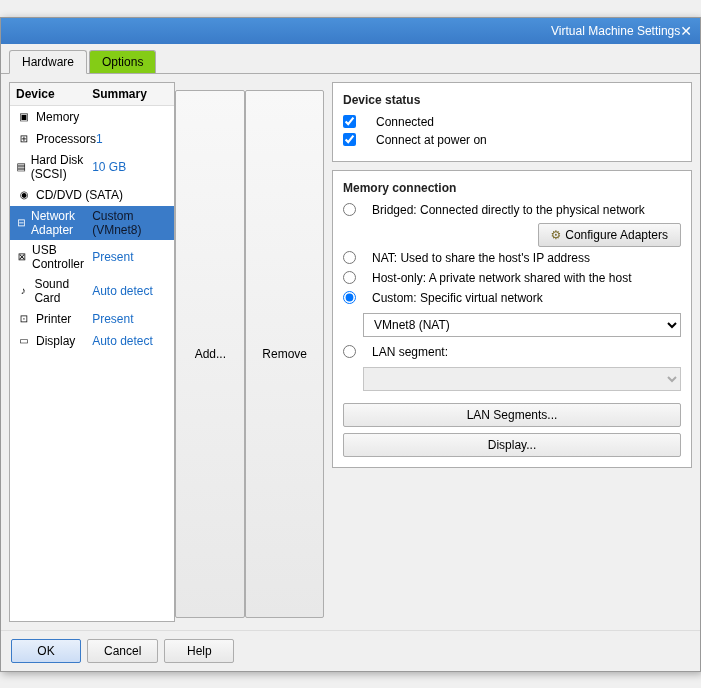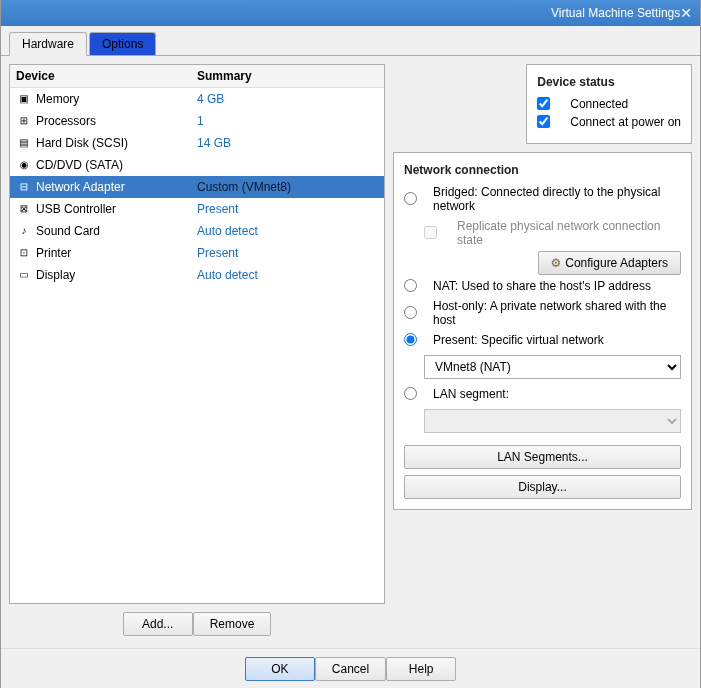--- a/index.html
+++ b/index.html
@@ -2,50 +2,50 @@
 <html><head>
   <meta charset="utf-8">
   <style>
     * { box-sizing: border-box; margin: 0; padding: 0; font-family: 'Segoe UI', Tahoma, sans-serif; font-size: 12px; }
     body { background: #f0f0f0; display: flex; justify-content: center; align-items: center; height: 100vh; }
     .window { width: 701px; background: #f0f0f0; border: 1px solid #999; box-shadow: 2px 2px 8px rgba(0,0,0,0.3); }
     .title-bar { background: linear-gradient(to bottom, #4a90d9, #3a7bc8); color: white; padding: 6px 8px; display: flex; justify-content: flex-end; align-items: center; font-size: 12px; font-weight: normal; }
     .title-bar-title { font-size: 12px; }
     .title-bar-close { cursor: pointer; font-size: 14px; color: white; background: none; border: none; line-height: 1; }
     .tabs { display: flex; padding: 6px 8px 0; border-bottom: 1px solid #adadad; background: #f0f0f0; }
-    .tab { padding: 4px 12px; border: 1px solid #adadad; border-bottom: none; background: #1d4ed8; margin-right: 2px; cursor: pointer; font-size: 12px; border-radius: 3px 3px 0 0; }
+    .tab { padding: 4px 12px; border: 1px solid #adadad; border-bottom: none; background: #84cc16; margin-right: 2px; cursor: pointer; font-size: 12px; border-radius: 3px 3px 0 0; }
     .tab.active { background: #f0f0f0; border-bottom: 1px solid #f0f0f0; margin-bottom: -1px; z-index: 1; }
     .content { display: flex; padding: 8px; gap: 8px; }
-    .left-panel { width: 376px; display: flex; flex-direction: column; }
+    .left-panel { width: 315px; display: flex; flex-direction: row; }
     .device-list { border: 1px solid #adadad; background: white; flex: 1; min-height: 540px; }
     .device-list-header { display: flex; padding: 4px 6px; background: #f5f5f5; border-bottom: 1px solid #ddd; font-weight: bold; }
     .device-list-header .col-device { flex: 1; }
     .device-list-header .col-summary { flex: 1; }
     .device-row { display: flex; padding: 3px 6px; align-items: center; cursor: pointer; }
     .device-row.selected { background: #3a7bc8; color: white; }
     .device-row .col-device { flex: 1; display: flex; align-items: center; gap: 4px; }
     .device-row .col-summary { flex: 1; color: #1a6cc7; }
     .device-row.selected .col-summary { color: #0f172a; }
     .device-icon { width: 16px; height: 16px; display: inline-flex; align-items: center; justify-content: center; font-size: 10px; }
     .list-buttons { display: flex; justify-content: center; padding: 8px 0 4px; }
     .btn { padding: 4px 16px; border: 1px solid #adadad; background: linear-gradient(to bottom, #f8f8f8, #e8e8e8); cursor: pointer; font-size: 12px; border-radius: 2px; min-width: 70px; }
     .btn.primary { background: linear-gradient(to bottom, #e8f0fb, #ccddf5); border-color: #3a7bc8; }
-    .right-panel { flex: 1; display: flex; flex-direction: column; gap: 8px; align-items: flex-end; }
+    .right-panel { flex: 1; display: flex; flex-direction: column; gap: 8px; }
     .section-box { border: 1px solid #adadad; background: white; padding: 10px; }
     .section-title { font-weight: bold; margin-bottom: 8px; color: #222; }
     .checkbox-row { display: flex; align-items: center; gap: 20px; margin-bottom: 4px; }
     .checkbox-row input[type=checkbox] { width: 13px; height: 13px; }
     .radio-row { display: flex; align-items: center; gap: 16px; margin-bottom: 6px; }
     .radio-row input[type=radio] { width: 13px; height: 13px; }
     .indent { margin-left: 20px; }
     .configure-btn-row { display: flex; justify-content: flex-end; margin-top: 4px; margin-bottom: 4px; }
     .configure-btn { padding: 4px 12px; border: 1px solid #adadad; background: linear-gradient(to bottom, #f8f8f8, #e0e0e0); cursor: pointer; font-size: 12px; border-radius: 2px; display: flex; align-items: center; gap: 4px; }
     .dropdown { width: 100%; padding: 3px 6px; border: 1px solid #adadad; background: white; font-size: 12px; appearance: auto; margin-top: 2px; }
     .dropdown-disabled { background: #e8e8e8; color: #888; }
-    .bottom-buttons { display: flex; justify-content: center; padding: 8px 10px; border-top: 1px solid #ddd; }
+    .bottom-buttons { display: flex; justify-content: flex-start; gap: 6px; padding: 8px 10px; border-top: 1px solid #ddd; }
     .grayed { color: #888; }
     .gear-icon { color: #7a6a2a; font-size: 12px; }
   </style>
 </head>
 <body>
 
 <div class="window">
 
   <div class="title-bar">
     <span class="title-bar-title">Virtual Machine Settings</span>
@@ -65,35 +65,34 @@
           <span class="col-device">Device</span>
           <span class="col-summary">Summary</span>
         </div>
 
         <div id="device-rows">
             <div class="device-row">
       <span class="col-device">
         <span class="device-icon">▣</span>
         Memory
       </span>
-      <span class="col-summary">4 GB</span>
     </div>
             <div class="device-row">
       <span class="col-device">
         <span class="device-icon">⊞</span>
         Processors
       </span>
       <span class="col-summary">1</span>
     </div>
             <div class="device-row">
       <span class="col-device">
         <span class="device-icon">▤</span>
         Hard Disk (SCSI)
       </span>
-      <span class="col-summary">14 GB</span>
+      <span class="col-summary">10 GB</span>
     </div>
             <div class="device-row">
       <span class="col-device">
         <span class="device-icon">◉</span>
         CD/DVD (SATA)
       </span>
     </div>
             <div class="device-row selected">
       <span class="col-device">
         <span class="device-icon">⊟</span>
@@ -145,52 +144,46 @@
           <input type="checkbox" id="cb-connected" checked="" style="">
           <label for="cb-connected">Connected</label>
         </div>
         <div class="checkbox-row">
           <input type="checkbox" id="cb-power" checked="" style="">
           <label for="cb-power">Connect at power on</label>
         </div>
       </div>
 
       <div class="section-box">
-        <div class="section-title">Network connection</div>
+        <div class="section-title">Memory connection</div>
 
         <div class="radio-row">
           <input type="radio" name="netconn" id="rb-bridged" style="">
           <label for="rb-bridged">Bridged: Connected directly to the physical network</label>
-        </div>
-        <div class="indent">
-          <div class="checkbox-row">
-            <input type="checkbox" id="cb-replicate" disabled="" style="">
-            <label for="cb-replicate" class="grayed">Replicate physical network connection state</label>
-          </div>
         </div>
         <div class="configure-btn-row">
           <button class="configure-btn">
             <span class="gear-icon">⚙</span>
             <span>Configure Adapters</span>
           </button>
         </div>
 
         <div class="radio-row">
           <input type="radio" name="netconn" id="rb-nat" style="">
           <label for="rb-nat">NAT: Used to share the host's IP address</label>
         </div>
 
         <div class="radio-row">
           <input type="radio" name="netconn" id="rb-hostonly" style="">
           <label for="rb-hostonly">Host-only: A private network shared with the host</label>
         </div>
 
         <div class="radio-row">
           <input type="radio" name="netconn" id="rb-custom" checked="" style="">
-          <label for="rb-custom">Present: Specific virtual network</label>
+          <label for="rb-custom">Custom: Specific virtual network</label>
         </div>
         <div class="indent">
           <select class="dropdown" id="custom-select">
             <option>VMnet8 (NAT)</option>
             <option>VMnet0</option>
             <option>VMnet1</option>
           </select>
         </div>
 
         <div class="radio-row" style="margin-top:8px;">

